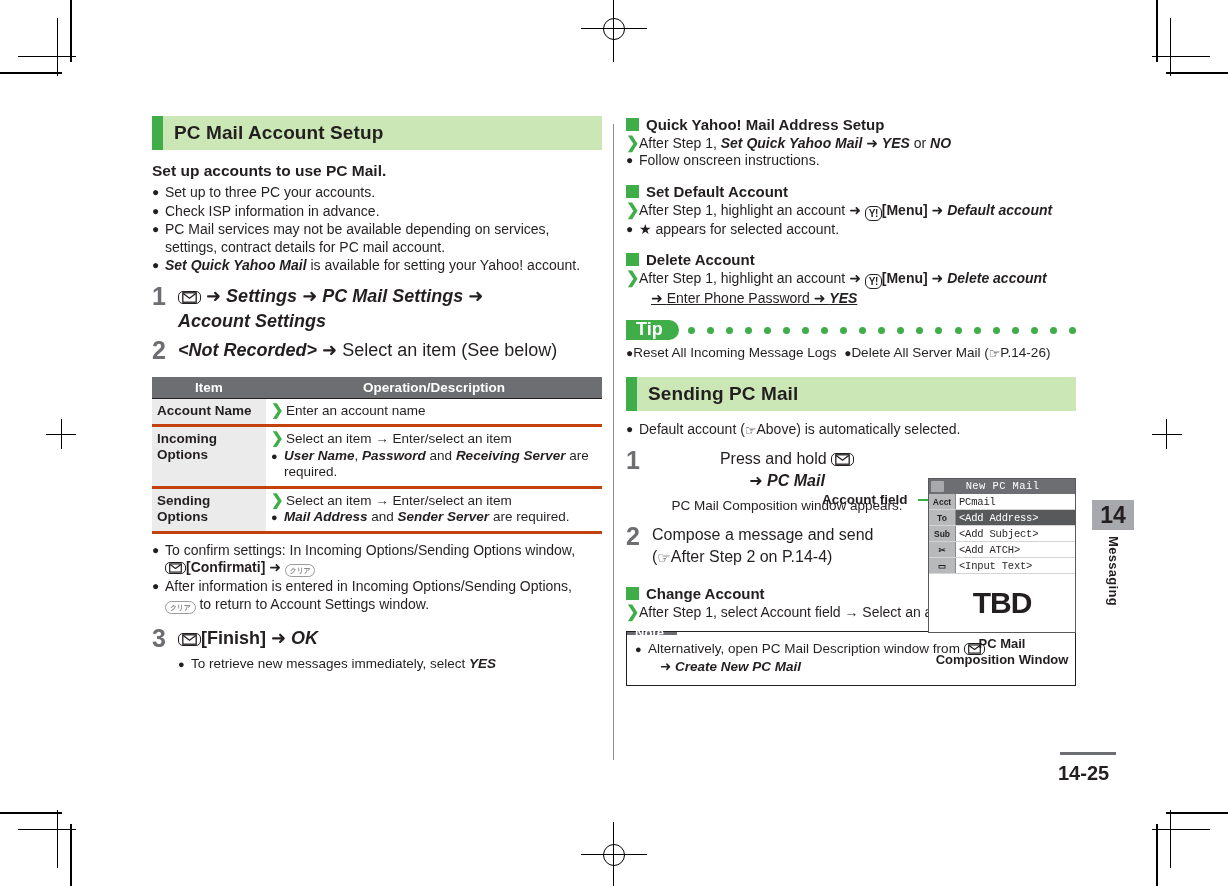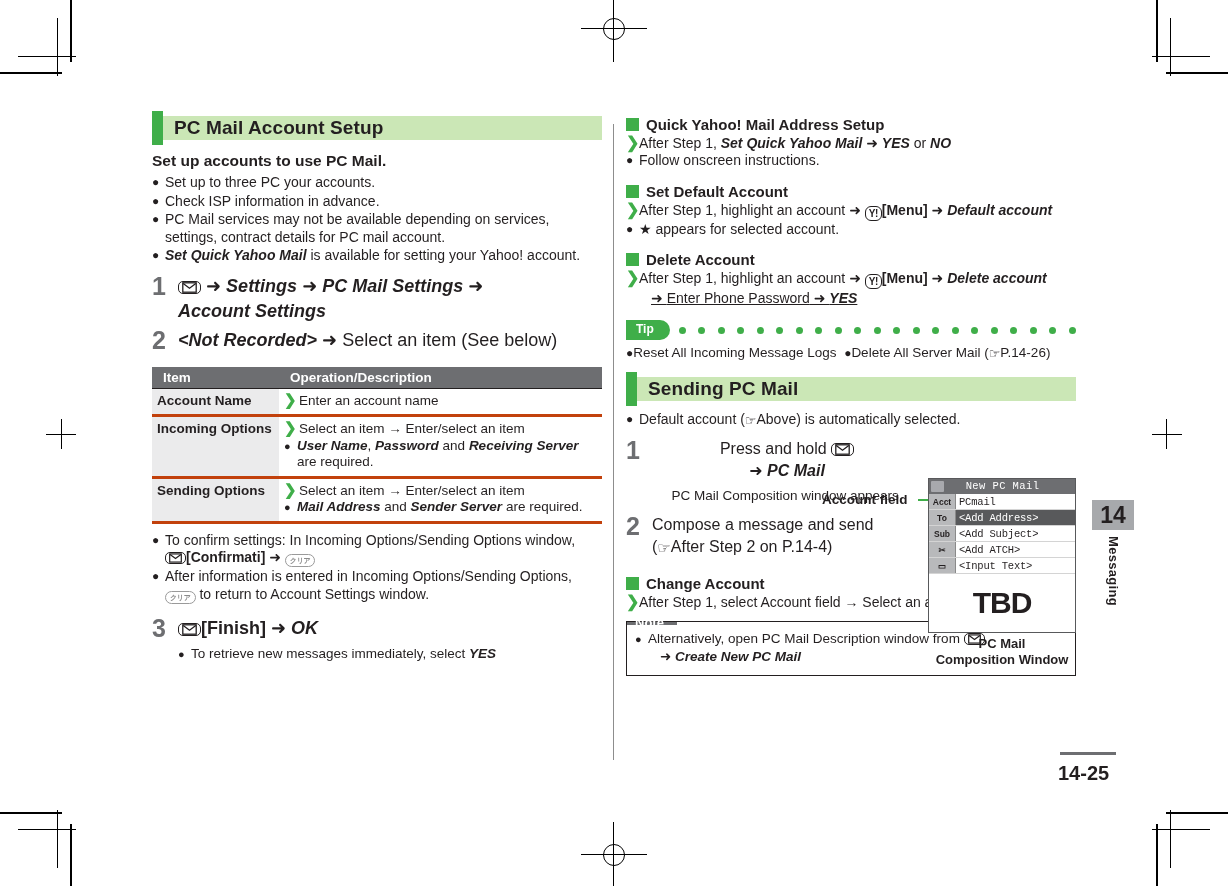--- a/index.html
+++ b/index.html
@@ -17,21 +17,21 @@
   .reg .v{position:absolute;top:-16px;left:16px;width:1px;height:66px;background:#000;}
   .reg .c{position:absolute;left:6px;top:6px;width:20px;height:20px;border:1px solid #000;border-radius:50%;}
 
   
   .col-left{position:absolute;left:152px;top:116px;width:450px;}
   .col-right{position:absolute;left:626px;top:116px;width:450px;}
   .divider{position:absolute;left:613px;top:124px;width:1px;height:636px;background:#8d8d8d;}
 
   
   .sec-head{
-    display:flex;align-items:center;background:#cbe7b6;height:24px;
+    display:flex;align-items:center;background:#cbe7b6;height:34px;
   }
   .sec-head .bar{width:11px;height:34px;background:#3fae49;flex:none;}
   .sec-head .txt{
     font-size:19px;font-weight:bold;color:#231f20;padding-left:11px;letter-spacing:.1px;
   }
 
   
   .lead{font-size:15.5px;font-weight:bold;margin:12px 0 4px 0;}
   .b-line{font-size:14px;line-height:17.5px;display:flex;margin-bottom:1px;}
   .b-line .dot{flex:none;width:13px;font-size:12px;line-height:17.5px;}
@@ -65,21 +65,21 @@
     display:inline-block;border:1.4px solid #9a9a9a;border-radius:7px;
     padding:0 4px;font-size:7px;color:#8a8a8a;line-height:11px;
     vertical-align:-1px;letter-spacing:-.3px;font-weight:bold;
   }
   .arrow{font-size:inherit;}
 
   
   table.items{border-collapse:collapse;width:450px;margin-top:14px;font-size:13.5px;}
   table.items thead th{
     background:#6d6e71;color:#fff;font-size:13.5px;font-weight:bold;
-    padding:3px 11px;text-align:left;
+    padding:3px 0;text-align:center;
   }
   table.items th.c1{width:105px;}
   table.items td{
     border-bottom:3px solid #c2410c;vertical-align:top;padding:4px 4px 5px 4px;
   }
   table.items td.item{
     background:#ebebec;font-weight:bold;font-size:13.5px;line-height:16px;
     width:105px;padding-left:5px;
   }
   table.items td.desc{line-height:16.5px;padding-left:5px;}
@@ -96,21 +96,21 @@
     position:relative;top:1px;
   }
   .sq-head .t{font-size:15px;font-weight:bold;}
   .gt-line{display:flex;font-size:14px;line-height:18px;margin-top:1px;}
   .gt-line .mk{flex:none;width:13px;color:#3fae49;font-weight:bold;font-size:16px;line-height:18px;}
   .gt-line .bd{flex:1;}
 
   
   .tip-wrap{display:flex;align-items:center;margin-top:13px;}
   .tip-badge{
-    background:#3fae49;color:#fff;font-size:12px;font-weight:bold;
+    background:#3fae49;color:#fff;font-size:18px;font-weight:bold;
     padding:1px 16px 2px 10px;border-radius:0 11px 11px 0;line-height:17px;
   }
   .tip-dots{flex:1;display:flex;justify-content:space-between;align-items:center;margin-left:9px;}
   .tip-dots i{width:7px;height:7px;border-radius:50%;background:#3fae49;display:block;}
   .tip-body{font-size:13.5px;line-height:18px;margin-top:4px;}
   .bdot{font-size:12px;}
 
   
   .note{border:1px solid #231f20;margin-top:10px;}
   .note .hd{

